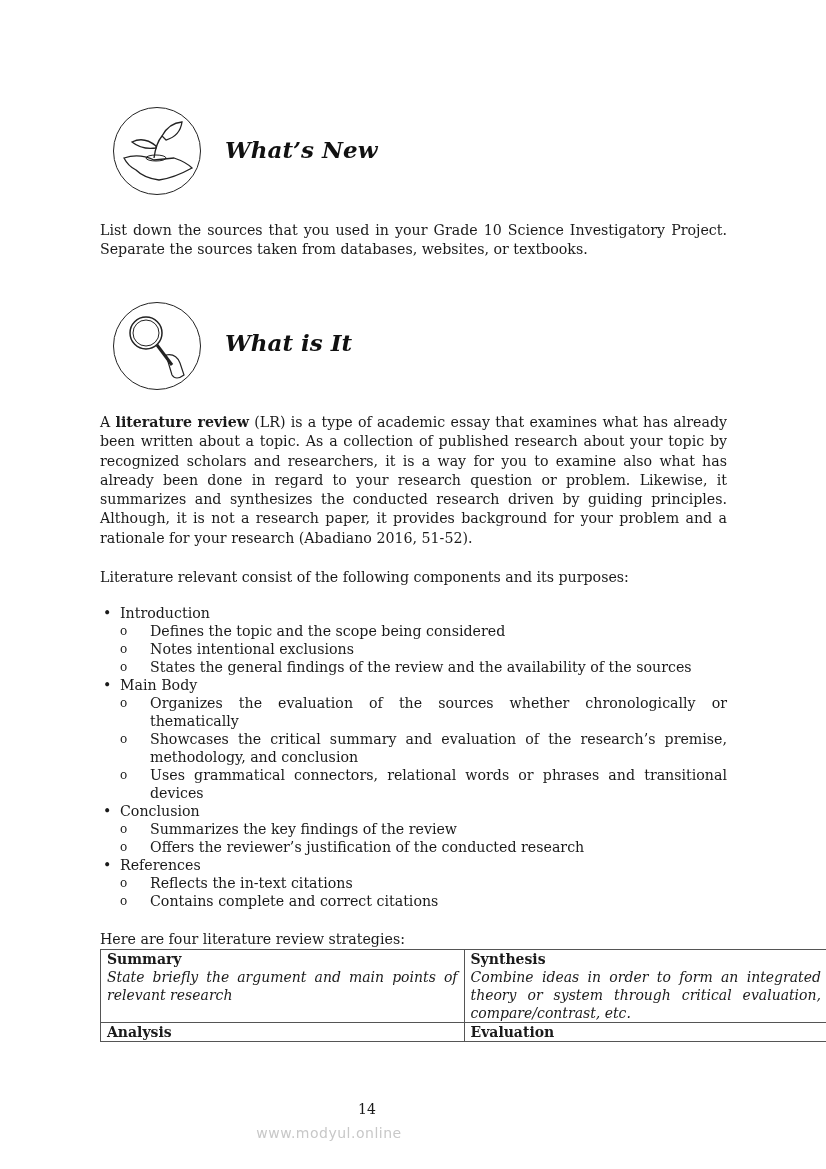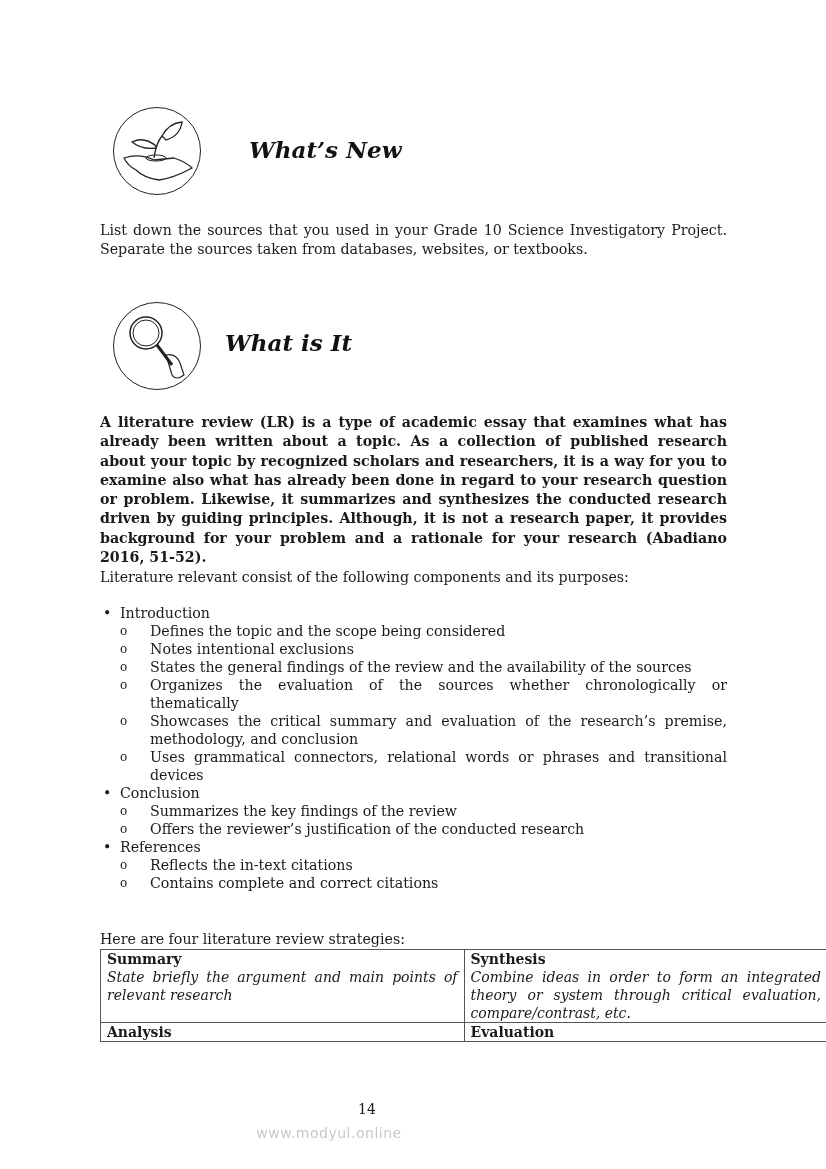--- a/index.html
+++ b/index.html
@@ -25,44 +25,45 @@
 
 <div class="icon-circle" style="left:113px; top:107px;">
   <svg width="85" height="85" viewBox="0 0 85 85">
     <path d="M10 50 Q25 45 40 52 L60 50 Q72 54 78 60 Q60 70 45 72 Q30 70 22 62 Q14 58 10 50 Z" fill="none" stroke="#222" stroke-width="1.3"></path>
     <path d="M40 50 Q42 35 48 28" fill="none" stroke="#222" stroke-width="1.3"></path>
     <path d="M48 28 Q55 15 68 14 Q66 28 52 32 Z" fill="none" stroke="#222" stroke-width="1.3"></path>
     <path d="M42 38 Q30 28 18 34 Q28 42 42 40 Z" fill="none" stroke="#222" stroke-width="1.3"></path>
     <ellipse cx="42" cy="50" rx="10" ry="3" fill="none" stroke="#222" stroke-width="1"></ellipse>
   </svg>
 </div>
-<div class="section-title" style="left:225px; top:136px;margin-left:24px;">What’s New</div>
+<div class="section-title" style="left:225px; top:136px;">What’s New</div>
 <div class="para" style="top:221px;">List down the sources that you used in your Grade 10 Science Investigatory Project. Separate the sources taken from databases, websites, or textbooks.</div>
 
 <div class="icon-circle" style="left:113px; top:302px;">
   <svg width="85" height="85" viewBox="0 0 85 85">
     <circle cx="32" cy="30" r="16" fill="none" stroke="#222" stroke-width="1.5"></circle>
     <circle cx="32" cy="30" r="13" fill="none" stroke="#222" stroke-width="1"></circle>
     <path d="M43 42 L58 62" stroke="#222" stroke-width="3"></path>
     <path d="M52 52 Q62 50 66 60 L70 72 Q62 78 58 72 Z" fill="none" stroke="#222" stroke-width="1.2"></path>
   </svg>
 </div>
 <div class="section-title" style="left:225px; top:329px;">What is It</div>
 
-<div class="para" style="top:413px;font-weight:bold;">
+<div class="para" style="top:413px;">
   <span>A </span><b>literature review</b><span> (LR) is a type of academic essay that examines what has already been written about a topic. As a collection of published research about your topic by recognized scholars and researchers, it is a way for you to examine also what has already been done in regard to your research question or problem. Likewise, it summarizes and synthesizes the conducted research driven by guiding principles. Although, it is not a research paper, it provides background for your problem and a rationale for your research (Abadiano 2016, 51-52).</span>
 </div>
 
 <div class="para" style="top:568px;">Literature relevant consist of the following components and its purposes:</div>
 
 <div class="list" style="top:604px;">
   <div class="l1">Introduction</div>
   <div class="l2">Defines the topic and the scope being considered</div>
   <div class="l2">Notes intentional exclusions</div>
   <div class="l2">States the general findings of the review and the availability of the sources</div>
+  <div class="l1">Main Body</div>
   <div class="l2">Organizes the evaluation of the sources whether chronologically or thematically</div>
   <div class="l2">Showcases the critical summary and evaluation of the research’s premise, methodology, and conclusion</div>
   <div class="l2">Uses grammatical connectors, relational words or phrases and transitional devices</div>
   <div class="l1">Conclusion</div>
   <div class="l2">Summarizes the key findings of the review</div>
   <div class="l2">Offers the reviewer’s justification of the conducted research</div>
   <div class="l1">References</div>
   <div class="l2">Reflects the in-text citations</div>
   <div class="l2">Contains complete and correct citations</div>
 </div>

